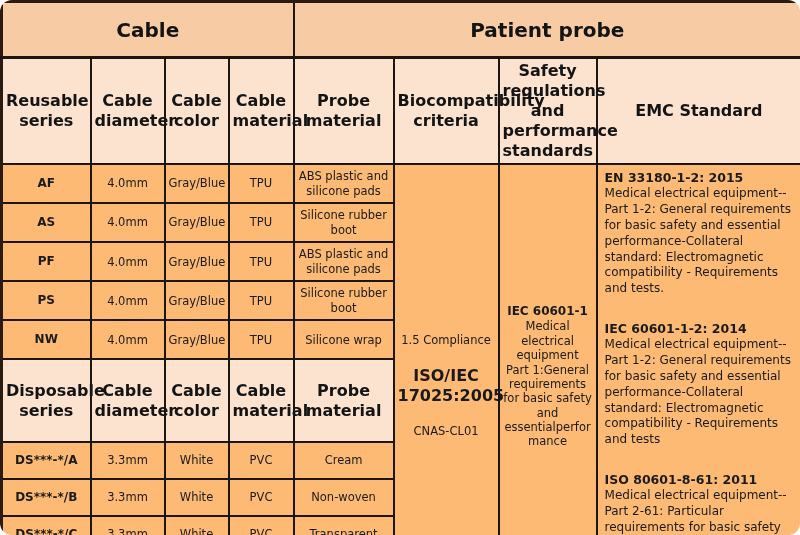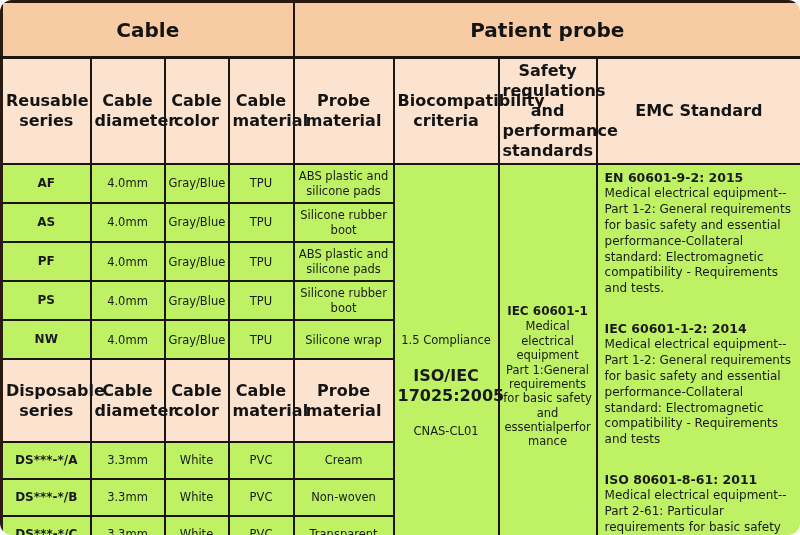--- a/index.html
+++ b/index.html
@@ -39,21 +39,21 @@
   tr.sub-row th, tr.sub-row2 th {
     background: #fbe3d0;
     font-size: 16px;
     font-weight: bold;
     line-height: 1.25;
     color: #141414;
   }
   th.series-head { color: #c0392b; }
   tr.sub-row2 th { border-top: 1px solid #be185d; }
   td {
-    background: #bef264;
+    background: #fdba74;
     font-size: 11.5px;
     line-height: 1.25;
   }
   td.series-cell { font-weight: bold; font-size: 12px; }
   td.bio-cell { font-size: 11.5px; }
   .bio-line { display: block; margin-top: 18px; }
   .bio-bold { font-weight: bold; font-size: 16px; }
   td.safety-cell { font-size: 11.5px; }
   .safety-heading { font-weight: bold; font-size: 12px; display: block; }
   .safety-body { white-space: pre-line; overflow-wrap: break-word; word-break: break-word; display: block; }
@@ -114,21 +114,21 @@
       </td>
 
       <td class="safety-cell" rowspan="10">
         <span class="safety-heading">IEC 60601-1</span>
         <span class="safety-body">Medical electrical equipment
 Part 1:General requirements for basic safety and essentialperformance</span>
       </td>
 
       <td class="emc-cell" rowspan="10">
         <div class="emc-block">
-          <div class="emc-heading">EN 60601-9-2: 2015</div>
+          <div class="emc-heading">EN 33180-1-2: 2015</div>
           <div class="emc-body">Medical electrical equipment--
 Part 1-2: General requirements for basic safety and essential performance-Collateral standard: Electromagnetic compatibility - Requirements and tests.</div>
         </div>
         <div class="emc-block">
           <div class="emc-heading">IEC 60601-1-2: 2014</div>
           <div class="emc-body">Medical electrical equipment--
 Part 1-2: General requirements for basic safety and essential performance-Collateral standard: Electromagnetic compatibility - Requirements and tests</div>
         </div>
         <div class="emc-block">
           <div class="emc-heading">ISO 80601-8-61: 2011</div>

